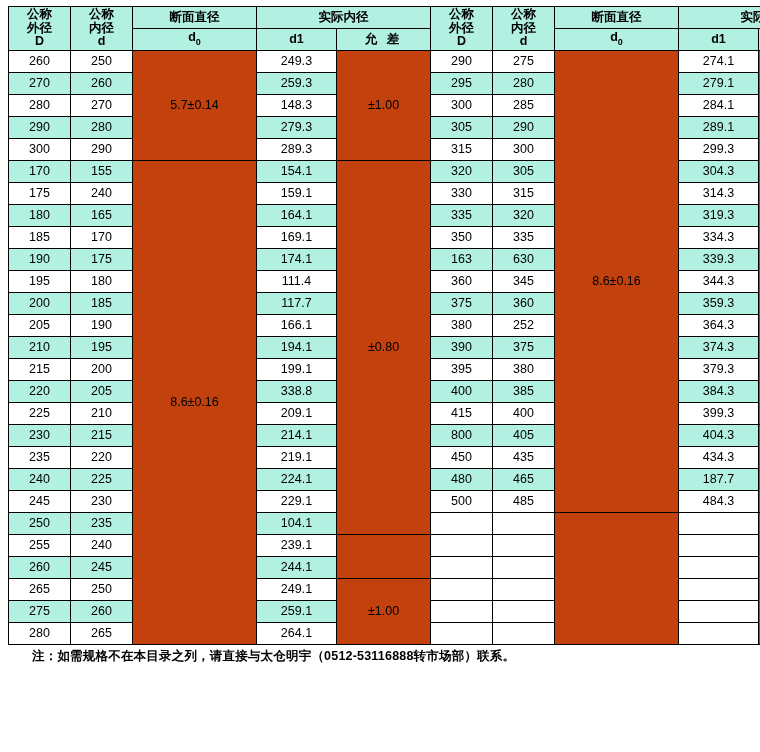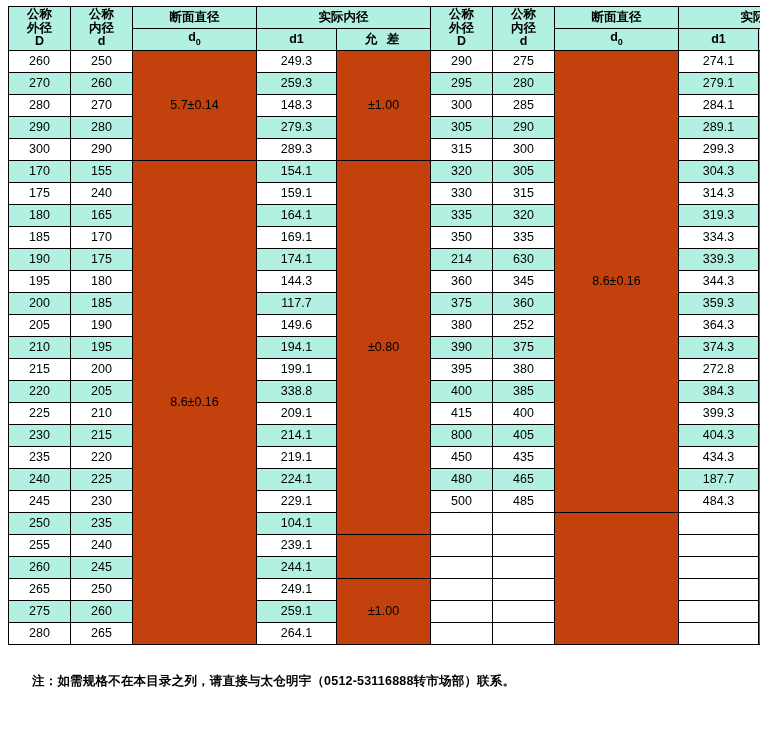--- a/index.html
+++ b/index.html
@@ -63,21 +63,21 @@
     background: #ffffff;
   }
   td.merged {
     background: #c2410c;
     font-size: 12.5px;
   }
   td.empty {
     background: #ffffff;
   }
   .note {
-    margin-top: 28px;
+    margin-top: 3px;
     font-size: 12.5px;
     font-weight: bold;
     padding-left: 24px;
     letter-spacing: 0.2px;
   }
   col.c-od { width: 62px; }
   col.c-id { width: 62px; }
   col.c-do { width: 124px; }
   col.c-d1 { width: 80px; }
   col.c-tol { width: 94px; }
@@ -213,63 +213,63 @@
           <td class="cell-white">170</td>
           <td class="cell-white">169.1</td>
           <td class="cell-white">350</td>
           <td class="cell-white">335</td>
           <td class="cell-white">334.3</td>
         </tr>
         <tr>
           <td class="cell-green">190</td>
           <td class="cell-green">175</td>
           <td class="cell-green">174.1</td>
-          <td class="cell-green">214</td>
+          <td class="cell-green">163</td>
           <td class="cell-green">630</td>
           <td class="cell-green">339.3</td>
         </tr>
         <tr>
           <td class="cell-white">195</td>
           <td class="cell-white">180</td>
-          <td class="cell-white">144.3</td>
+          <td class="cell-white">111.4</td>
           <td class="cell-white">360</td>
           <td class="cell-white">345</td>
           <td class="cell-white">344.3</td>
         </tr>
         <tr>
           <td class="cell-green">200</td>
           <td class="cell-green">185</td>
           <td class="cell-green">117.7</td>
           <td class="cell-green">375</td>
           <td class="cell-green">360</td>
           <td class="cell-green">359.3</td>
         </tr>
         <tr>
           <td class="cell-white">205</td>
           <td class="cell-white">190</td>
-          <td class="cell-white">149.6</td>
+          <td class="cell-white">166.1</td>
           <td class="cell-white">380</td>
           <td class="cell-white">252</td>
           <td class="cell-white">364.3</td>
         </tr>
         <tr>
           <td class="cell-green">210</td>
           <td class="cell-green">195</td>
           <td class="cell-green">194.1</td>
           <td class="cell-green">390</td>
           <td class="cell-green">375</td>
           <td class="cell-green">374.3</td>
         </tr>
         <tr>
           <td class="cell-white">215</td>
           <td class="cell-white">200</td>
           <td class="cell-white">199.1</td>
           <td class="cell-white">395</td>
           <td class="cell-white">380</td>
-          <td class="cell-white">272.8</td>
+          <td class="cell-white">379.3</td>
         </tr>
         <tr>
           <td class="cell-green">220</td>
           <td class="cell-green">205</td>
           <td class="cell-green">338.8</td>
           <td class="cell-green">400</td>
           <td class="cell-green">385</td>
           <td class="cell-green">384.3</td>
         </tr>
         <tr>

